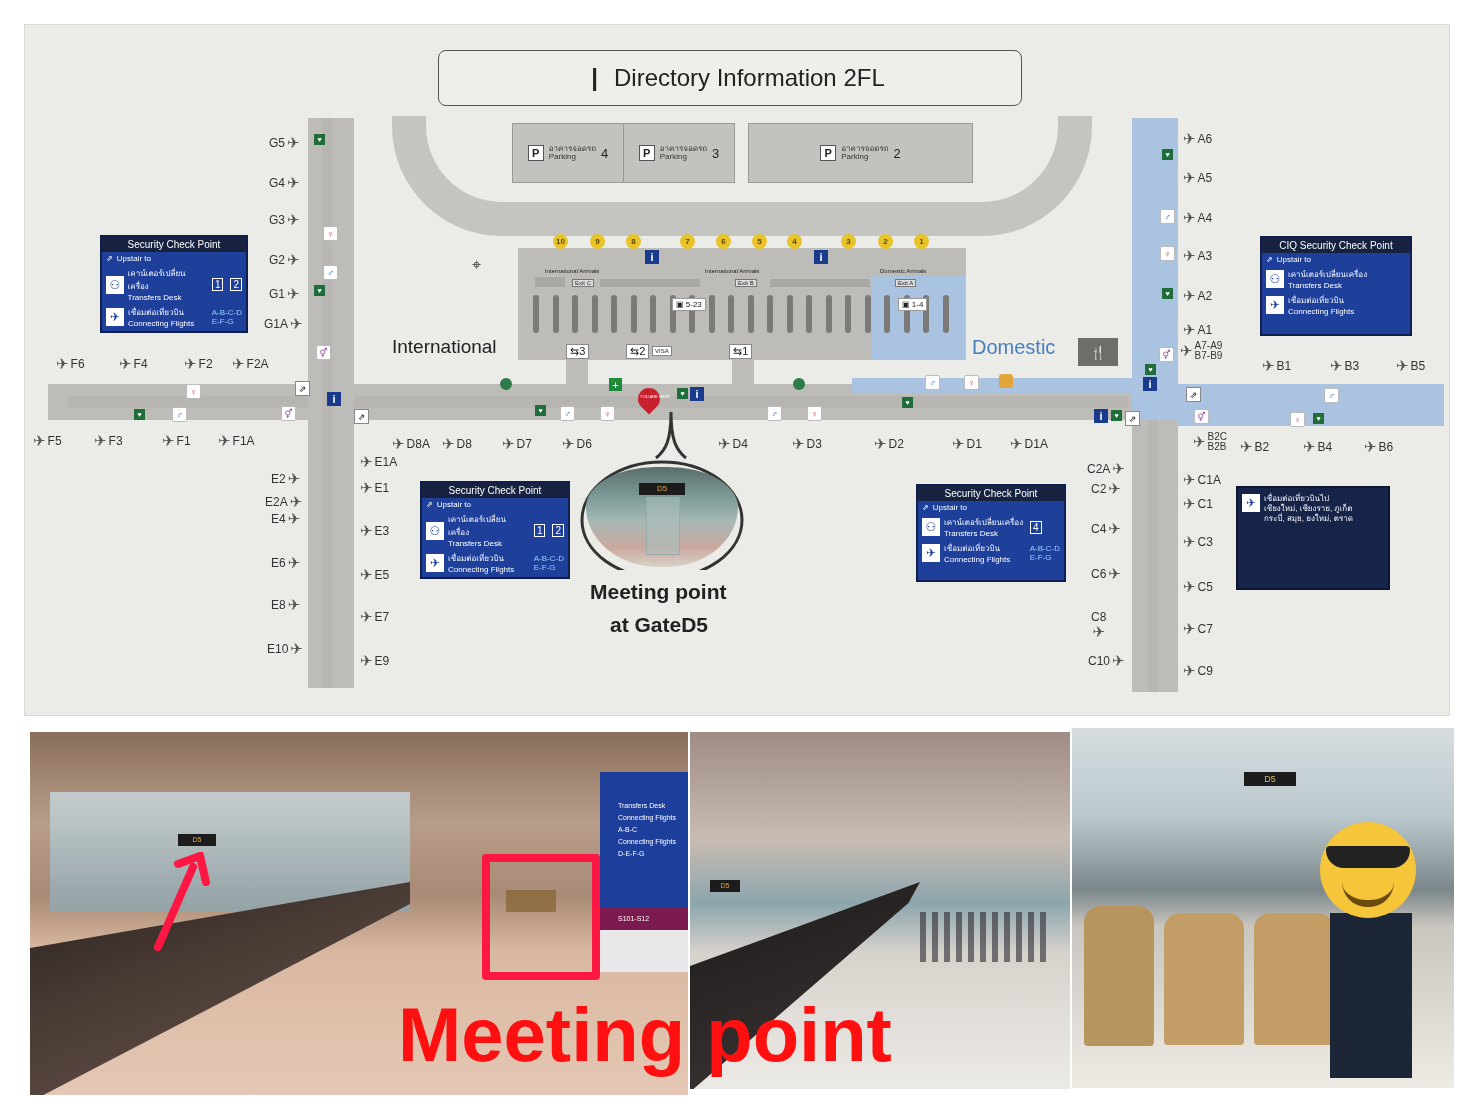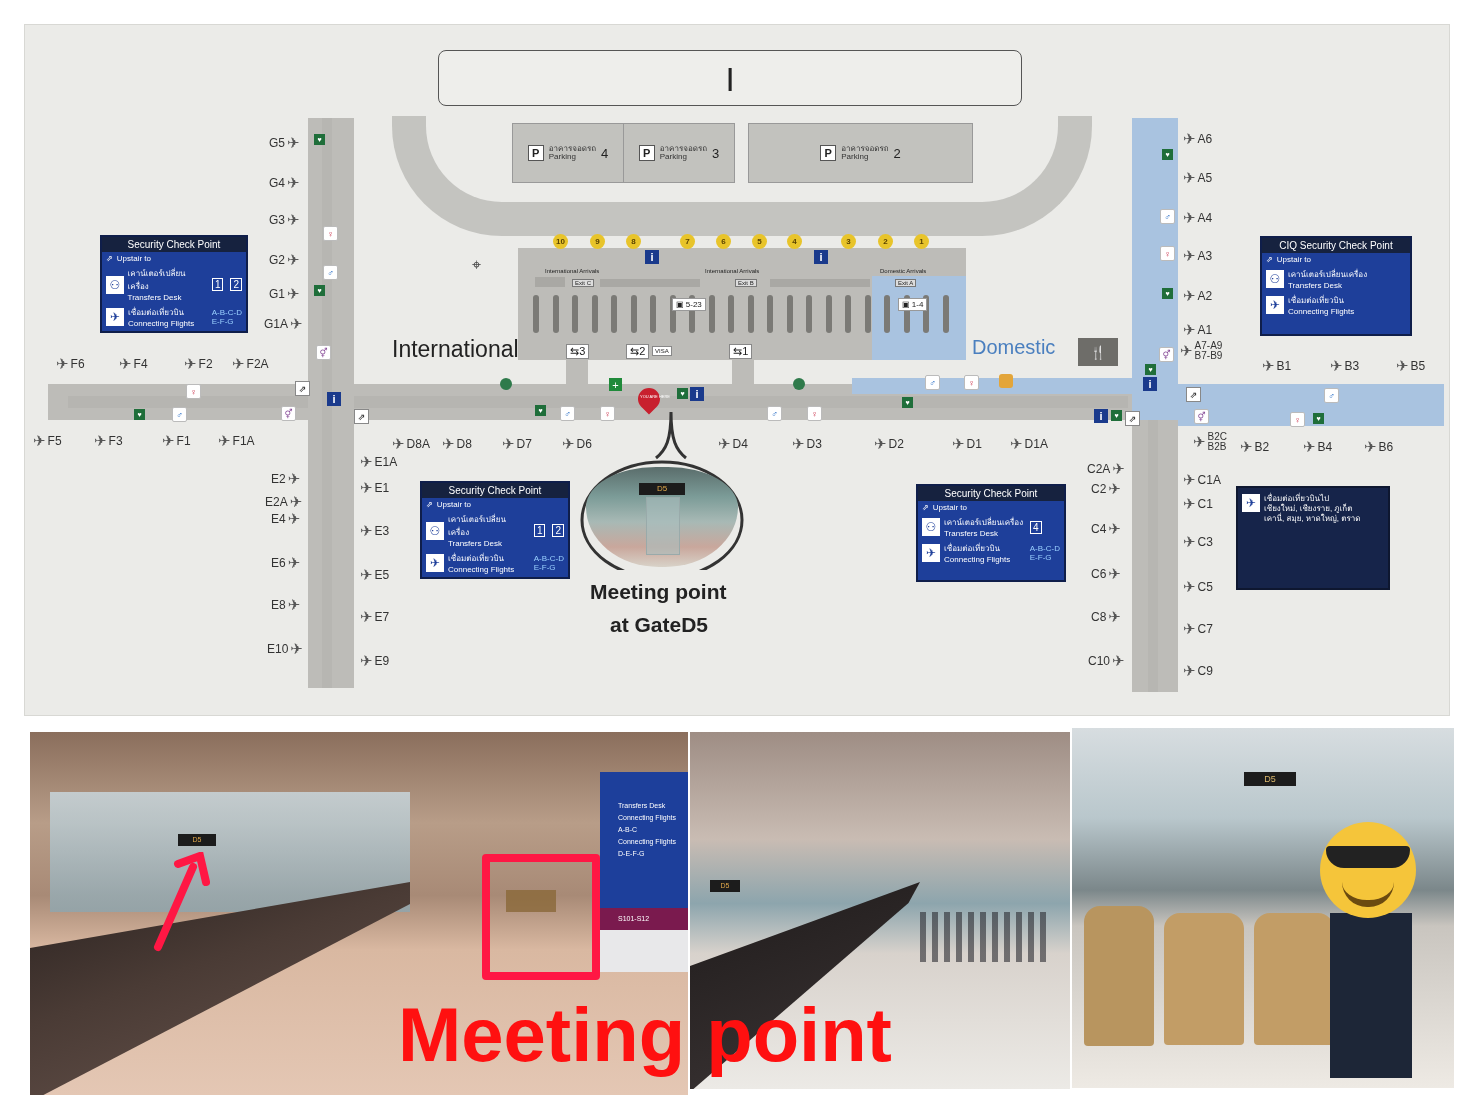--- a/index.html
+++ b/index.html
@@ -35,20 +35,21 @@
   .photo{position:absolute;overflow:hidden;}
   .meet-text{position:absolute;left:398px;top:990px;font-size:76px;font-weight:bold;color:#ff1010;white-space:nowrap;letter-spacing:0px;line-height:90px;}
 </style>
 </head>
 <body>
 
 <div class="map"></div>
 
 <div class="title-box">
   <span class="sep">|</span>
+  <span>Directory Information  2FL</span>
 </div>
 
 <div class="ring"></div>
 
 <div class="park" style="left:512px;top:123px;width:110px;height:58px;">
   <span class="p-ico">P</span>
   <span class="p-txt"><span>อาคารจอดรถ</span><br><span>Parking</span></span>
   <span class="p-num">4</span>
 </div>
 <div class="park" style="left:623px;top:123px;width:110px;height:58px;">
@@ -114,21 +115,21 @@
 <div class="belt" style="left:923px;top:295px;"></div>
 <div class="belt" style="left:943px;top:295px;"></div>
 <div class="lbl" style="left:672px;top:298px;font-size:8px;background:#fff;padding:1px 3px;border:1px solid #999;">▣ <span>5-23</span></div>
 <div class="lbl" style="left:898px;top:298px;font-size:8px;background:#fff;padding:1px 3px;border:1px solid #999;">▣ <span>1-4</span></div>
 
 <div class="lbl" style="left:566px;top:344px;font-size:11px;background:#fff;padding:0 3px;border:1px solid #888;">⇆<span>3</span></div>
 <div class="lbl" style="left:626px;top:344px;font-size:11px;background:#fff;padding:0 3px;border:1px solid #888;">⇆<span>2</span></div>
 <div class="lbl" style="left:652px;top:346px;font-size:6px;background:#fff;padding:1px 2px;border:1px solid #888;">VISA</div>
 <div class="lbl" style="left:729px;top:344px;font-size:11px;background:#fff;padding:0 3px;border:1px solid #888;">⇆<span>1</span></div>
 
-<div class="lbl" style="left:392px;top:336px;font-size:23px;color:#222;">International</div>
+<div class="lbl" style="left:392px;top:336px;font-size:19px;color:#222;">International</div>
 <div class="lbl" style="left:972px;top:336px;font-size:20px;color:#4a7fbf;">Domestic</div>
 <div class="lbl" style="left:1078px;top:338px;width:40px;height:28px;background:#6e6d69;color:#fff;font-size:13px;display:flex;align-items:center;justify-content:center;">🍴</div>
 
 <div class="corr" style="left:48px;top:384px;width:1090px;height:36px;"></div>
 <div class="corr-dark" style="left:68px;top:396px;width:1060px;height:12px;opacity:.35;"></div>
 <div class="blue" style="left:852px;top:378px;width:296px;height:16px;"></div>
 <div class="blue" style="left:1132px;top:118px;width:46px;height:310px;"></div>
 <div class="blue" style="left:1148px;top:384px;width:296px;height:42px;"></div>
 
 <div class="corr" style="left:308px;top:118px;width:46px;height:570px;"></div>
@@ -351,21 +352,21 @@
     <span class="plane">✈</span>
   </div>
 <div class="gate" style="left:1091px;top:522px;">
     <span>C4</span>
     <span class="plane">✈</span>
   </div>
 <div class="gate" style="left:1091px;top:567px;">
     <span>C6</span>
     <span class="plane">✈</span>
   </div>
-<div class="gate" style="left:1091px;top:610px;">
+<div class="gate" style="left:1091px;top:610px;flex-direction:column;">
     <span>C8</span>
     <span class="plane">✈</span>
   </div>
 <div class="gate" style="left:1088px;top:654px;">
     <span>C10</span>
     <span class="plane">✈</span>
   </div>
 
 <div class="gate" style="left:1183px;top:473px;">
     <span class="plane">✈</span>
@@ -502,21 +503,21 @@
     </div>
   <div class="row">
       <span class="ico">✈</span>
       <span><span>เชื่อมต่อเที่ยวบิน</span><br><span>Connecting Flights</span></span>
     </div>
 </div>
 
 <div class="sign" style="left:1236px;top:486px;width:150px;height:100px;background:#16244a;border-color:#0e1730;font-size:8px;">
   <div class="row" style="align-items:flex-start;padding-top:6px;">
     <span class="ico">✈</span>
-    <span style="line-height:10px;"><span>เชื่อมต่อเที่ยวบินไป</span><br><span>เชียงใหม่, เชียงราย, ภูเก็ต</span><br><span>เคานี่, สมุย, หาดใหญ่, ตราด</span></span>
+    <span style="line-height:10px;"><span>เชื่อมต่อเที่ยวบินไป</span><br><span>เชียงใหม่, เชียงราย, ภูเก็ต</span><br><span>กระบี่, สมุย, ยงใหม่, ตราด</span></span>
   </div>
 </div>
 
 <div class="lbl" style="left:638px;top:388px;width:22px;height:22px;border-radius:50% 50% 50% 0;transform:rotate(-45deg);background:#c8202e;"></div>
 <div class="lbl" style="left:640px;top:394px;font-size:4px;color:#fff;width:18px;text-align:center;">YOU ARE HERE</div>
 
 <svg class="abs" style="left:576px;top:410px;" width="170" height="160">
   <path d="M95 2 C 95 30, 100 40, 110 48 M95 2 C 95 30, 90 40, 80 48" stroke="#333" stroke-width="3" fill="none"></path>
   <ellipse cx="86" cy="110" rx="80" ry="58" fill="none" stroke="#333" stroke-width="3"></ellipse>
 </svg>

